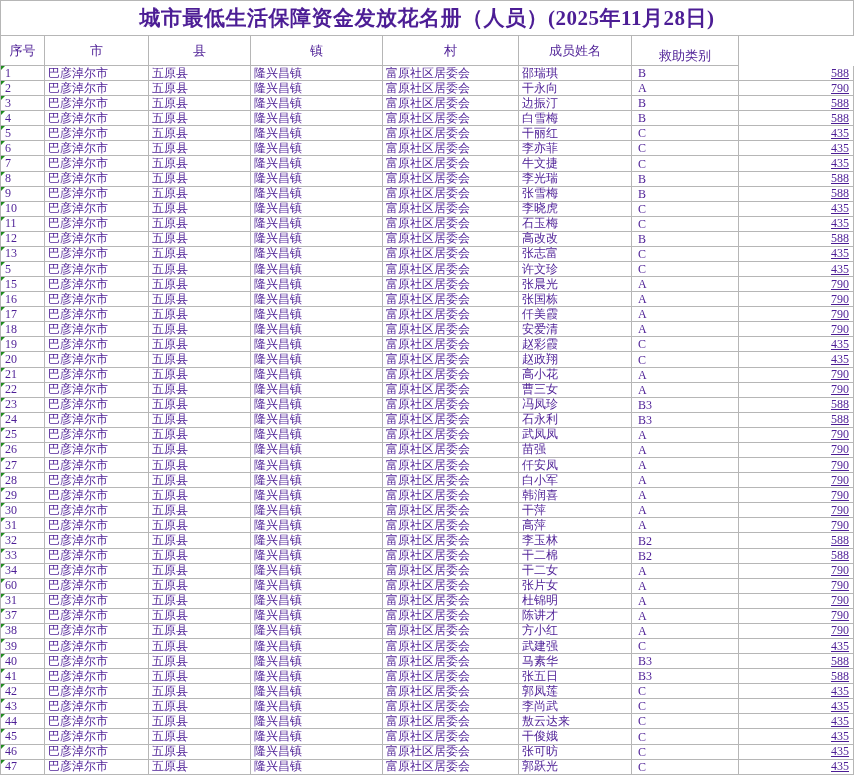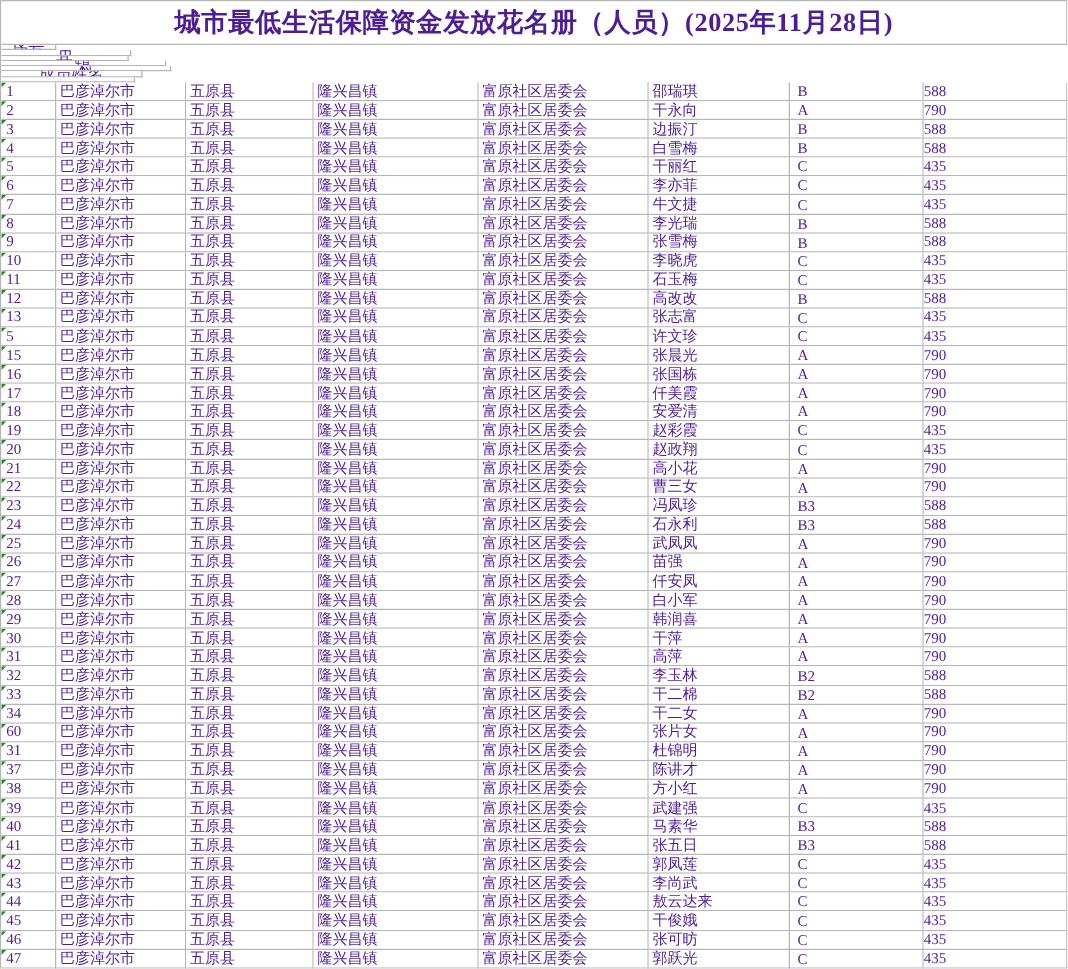--- a/index.html
+++ b/index.html
@@ -36,28 +36,28 @@
   
   .c0 { width:44px; }
   .c1 { width:104px; }
   .c2 { width:102px; }
   .c3 { width:132px; }
   .c4 { width:136px; }
   .c5 { width:113px; }
   .c6 { width:107px;align-items:flex-end; }
   .c7 { flex:1; }
   
-  .header-row { height:30px; font-size:13px;flex-direction:column; }
+  .header-row { height:30px; font-size:13px; }
   .header-row .cell { justify-content:center; }
   
   .data-row { height:15.085px; font-size:12px; }
   .data-row .cell { padding-left:3px; line-height:13px; }
   .data-row .cell.num-cell { position:relative; padding-left:4px; }
   .data-row .cell.cat-cell { padding-left:6px; }
-  .data-row .cell.amt-cell { justify-content:flex-start; padding-right:16px; padding-left:0; }
+  .data-row .cell.amt-cell { justify-content:flex-end; padding-right:4px; padding-left:0;text-decoration:underline; }
   .tri {
     position:absolute; top:0; left:0;
     width:0; height:0;
     border-top:4px solid #1f8a1f;
     border-right:4px solid transparent;
   }
 </style>
 </head>
 <body>
 

